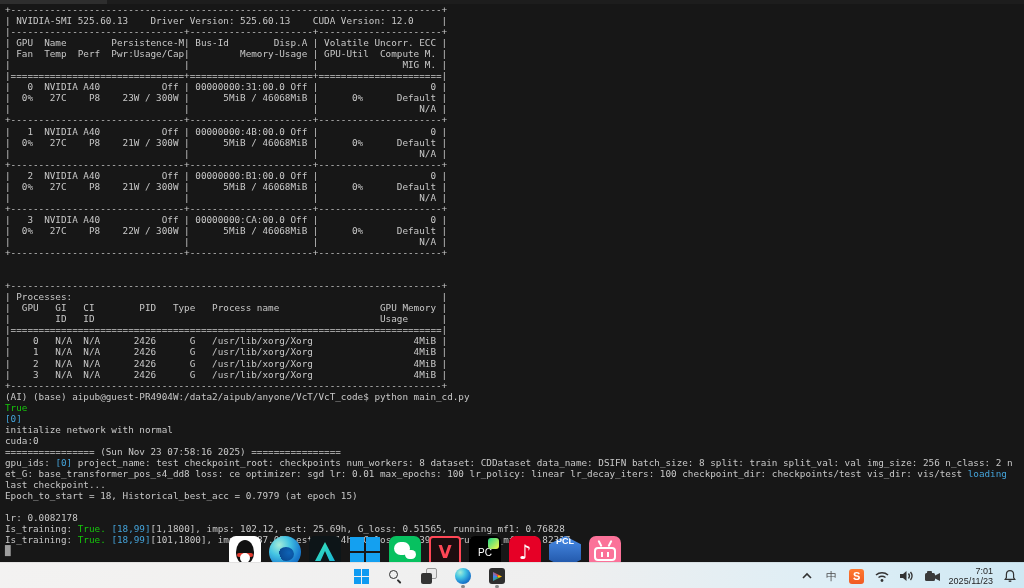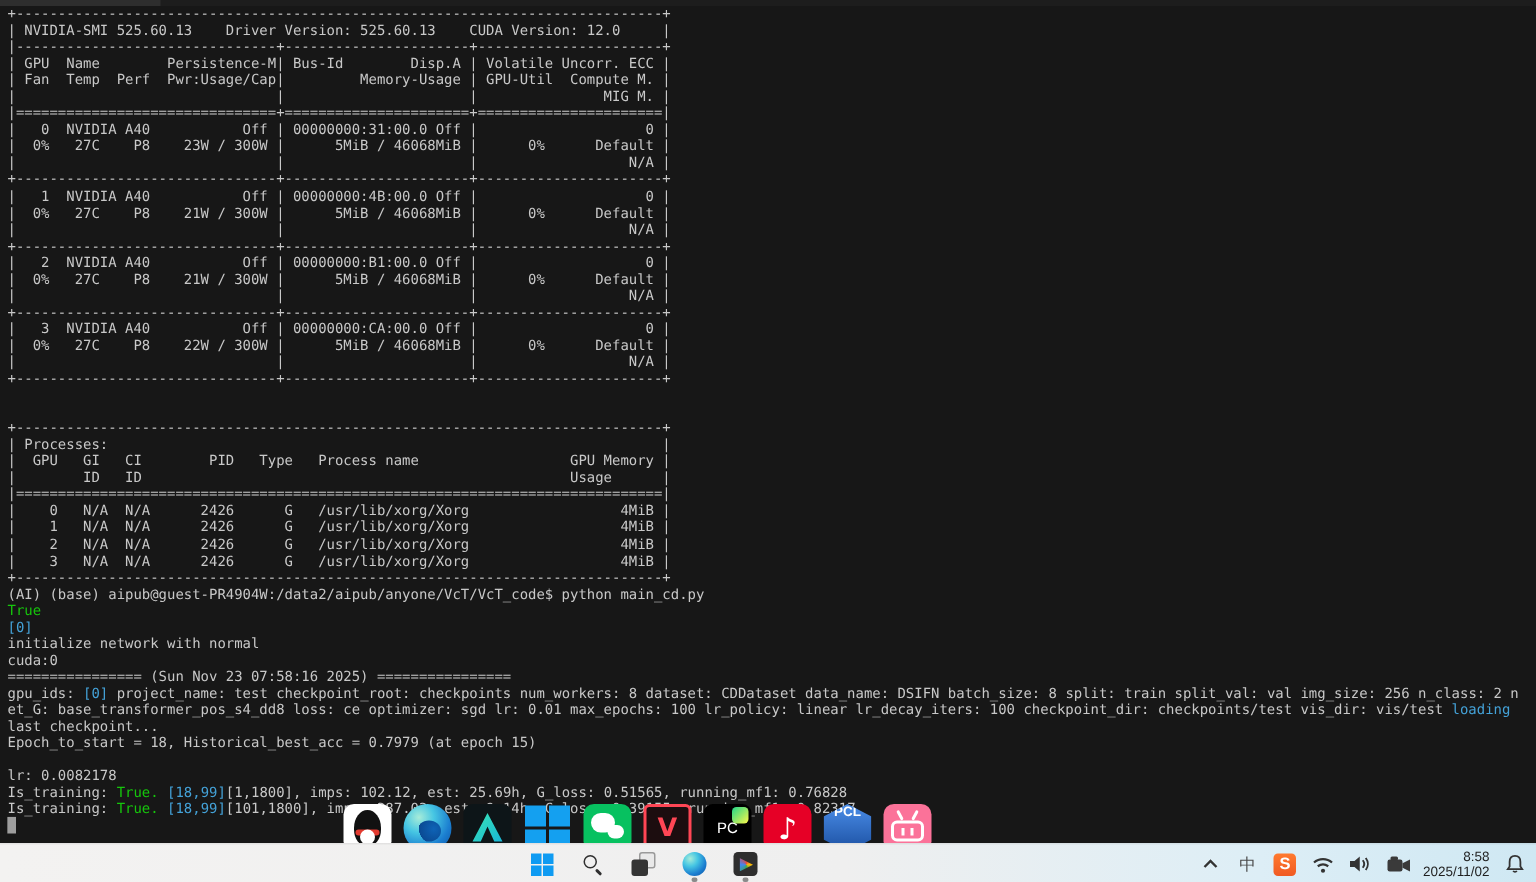--- a/index.html
+++ b/index.html
@@ -223,22 +223,22 @@
       </svg>
     </div>
     <div class="tray-ico">
       <svg width="17" height="13">
         <rect x="1" y="3" width="10" height="8" rx="1.5" fill="#3a3a3a"></rect>
         <polygon points="11,5.5 16,3 16,11 11,8.5" fill="#3a3a3a"></polygon>
         <rect x="3" y="1" width="5" height="2.5" rx="1" fill="#3a3a3a"></rect>
       </svg>
     </div>
     <div class="clock">
-      <div>8:58</div>
-      <div>2025/11/02</div>
+      <div>7:01</div>
+      <div>2025/11/23</div>
     </div>
     <div class="tray-ico">
       <svg width="14" height="14">
         <path d="M7 1.6 C4.6 1.6 3.4 3.4 3.4 5.6 L3.4 8.6 L2.2 10.4 L11.8 10.4 L10.6 8.6 L10.6 5.6 C10.6 3.4 9.4 1.6 7 1.6 Z" fill="none" stroke="#333" stroke-width="1.2"></path>
         <path d="M5.8 11.6 A1.4 1.4 0 0 0 8.2 11.6" fill="none" stroke="#333" stroke-width="1.2"></path>
       </svg>
     </div>
   </div>
 </div>
 

